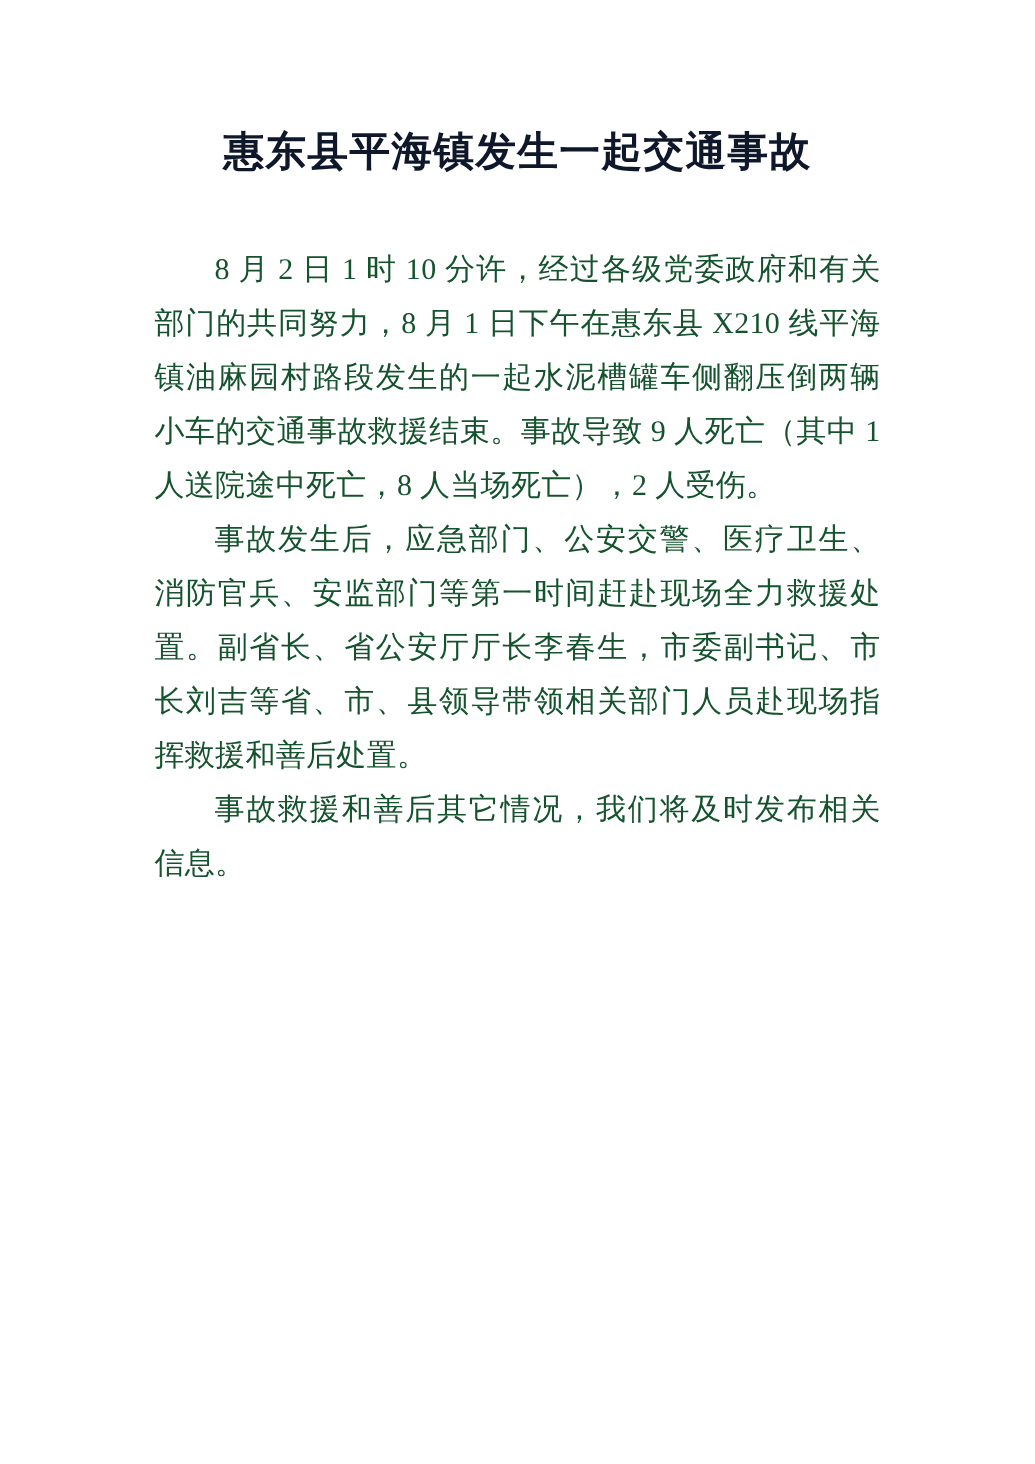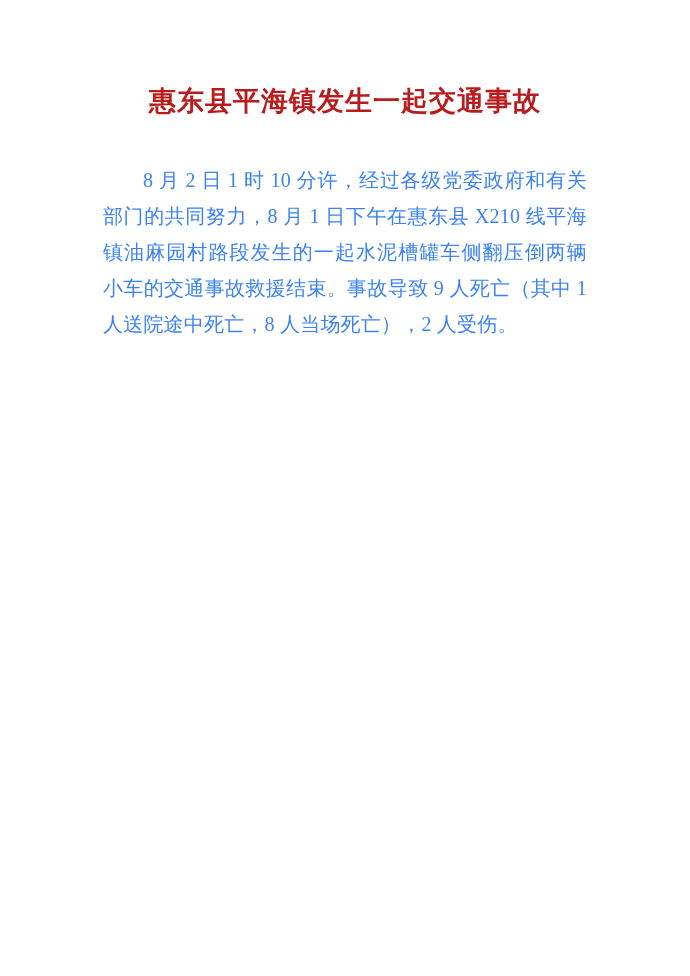--- a/index.html
+++ b/index.html
@@ -19,41 +19,43 @@
       background: #ffffff;
       overflow: hidden;
     }
     .doc-title {
       margin: 0;
       padding-top: 84px;
       text-align: center;
       font-size: 27px;
       line-height: 34px;
       font-weight: bold;
-      color: #b91c1c;
+      color: #0f172a;
       letter-spacing: 1px;
     }
     .doc-body {
       margin: 44px auto 0 auto;
       width: 484px;
-      color: #3b82f6;
+      color: #14532d;
       font-size: 20px;
       line-height: 36px;
       letter-spacing: 0.2px;
       text-align: justify;
     }
     .doc-body p {
       margin: 0;
       padding: 0;
       text-indent: 2em;
       word-break: break-all;
     }
   </style>
 </head>
 <body>
 
 <div class="page">
   <h1 class="doc-title">惠东县平海镇发生一起交通事故</h1>
 
   <div class="doc-body">
     <p>8 月 2 日 1 时 10 分许，经过各级党委政府和有关部门的共同努力，8 月 1 日下午在惠东县 X210 线平海镇油麻园村路段发生的一起水泥槽罐车侧翻压倒两辆小车的交通事故救援结束。事故导致 9 人死亡（其中 1 人送院途中死亡，8 人当场死亡），2 人受伤。</p>
+    <p>事故发生后，应急部门、公安交警、医疗卫生、消防官兵、安监部门等第一时间赶赴现场全力救援处置。副省长、省公安厅厅长李春生，市委副书记、市长刘吉等省、市、县领导带领相关部门人员赴现场指挥救援和善后处置。</p>
+    <p>事故救援和善后其它情况，我们将及时发布相关信息。</p>
   </div>
 </div>
 
 </body></html>

